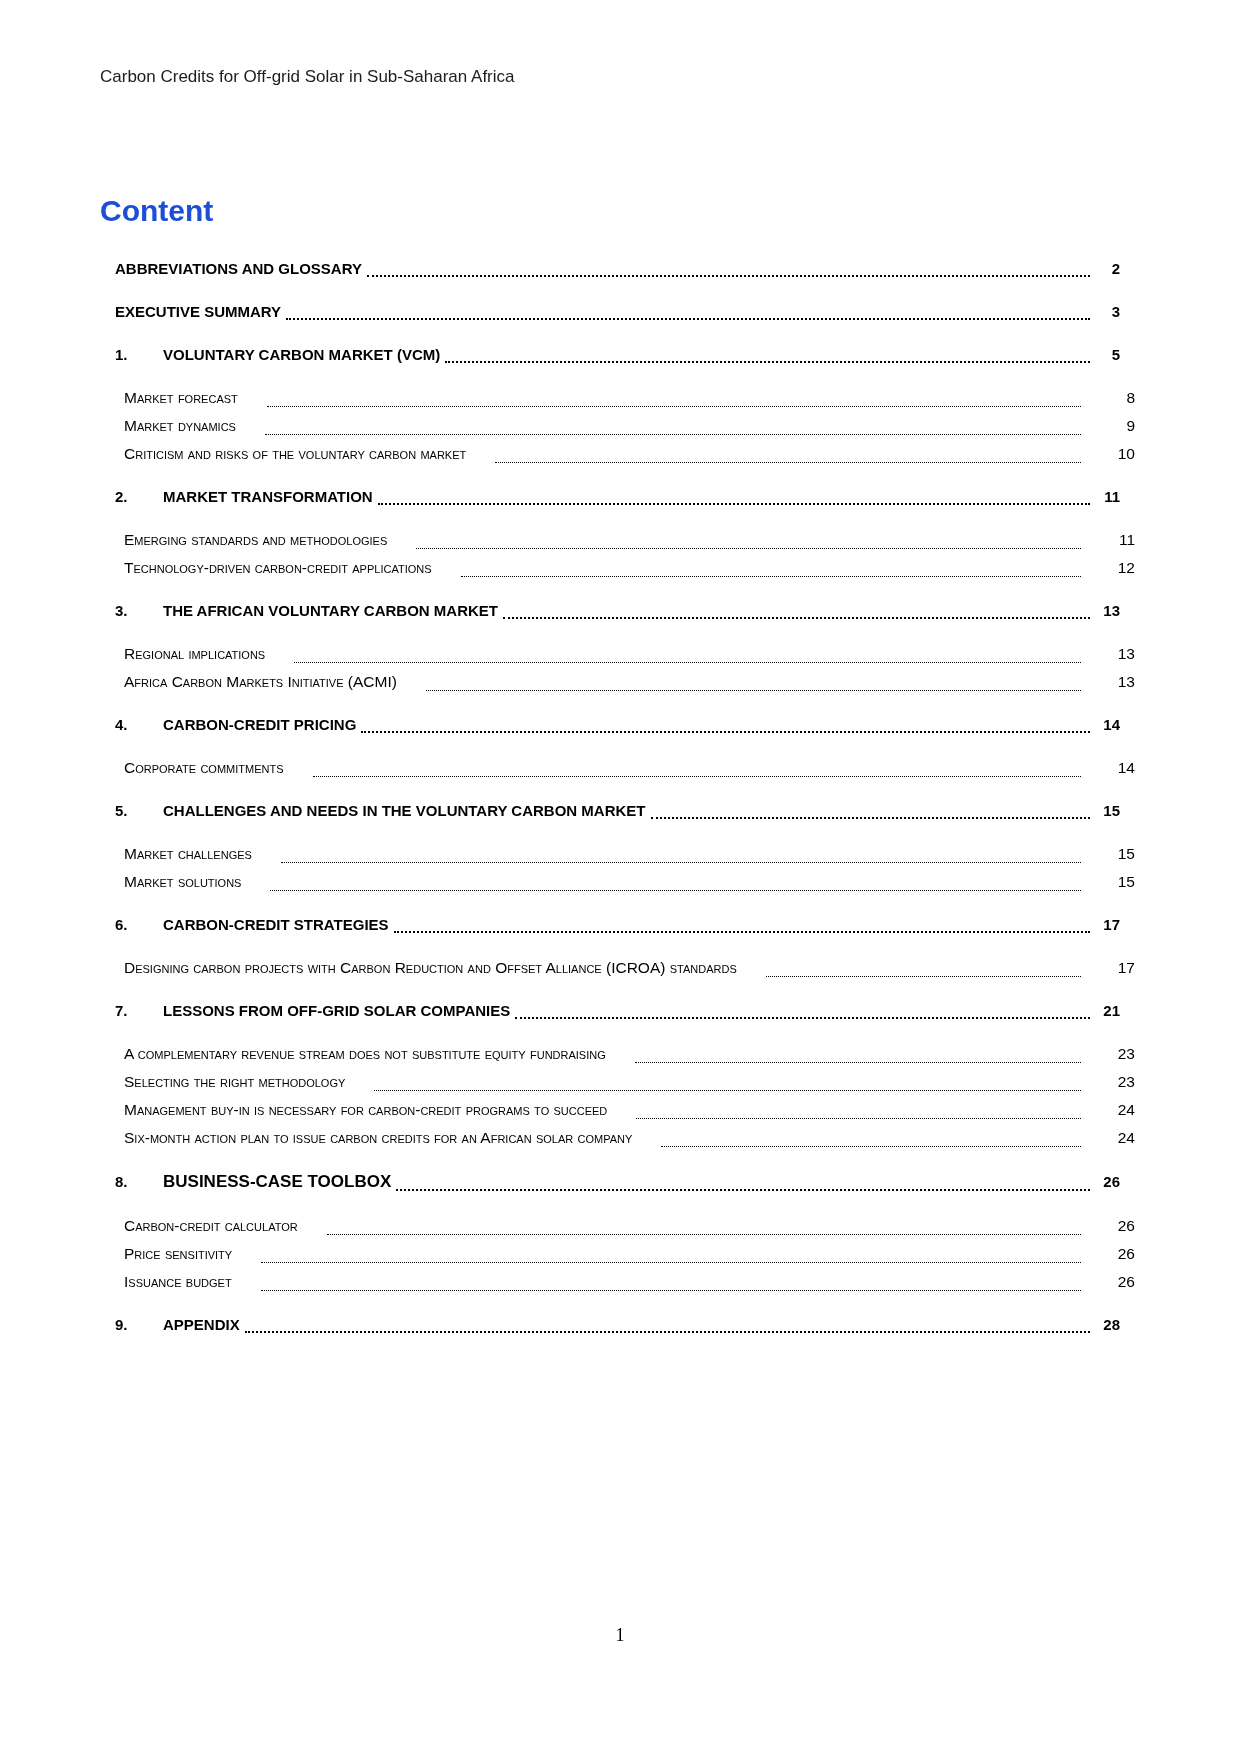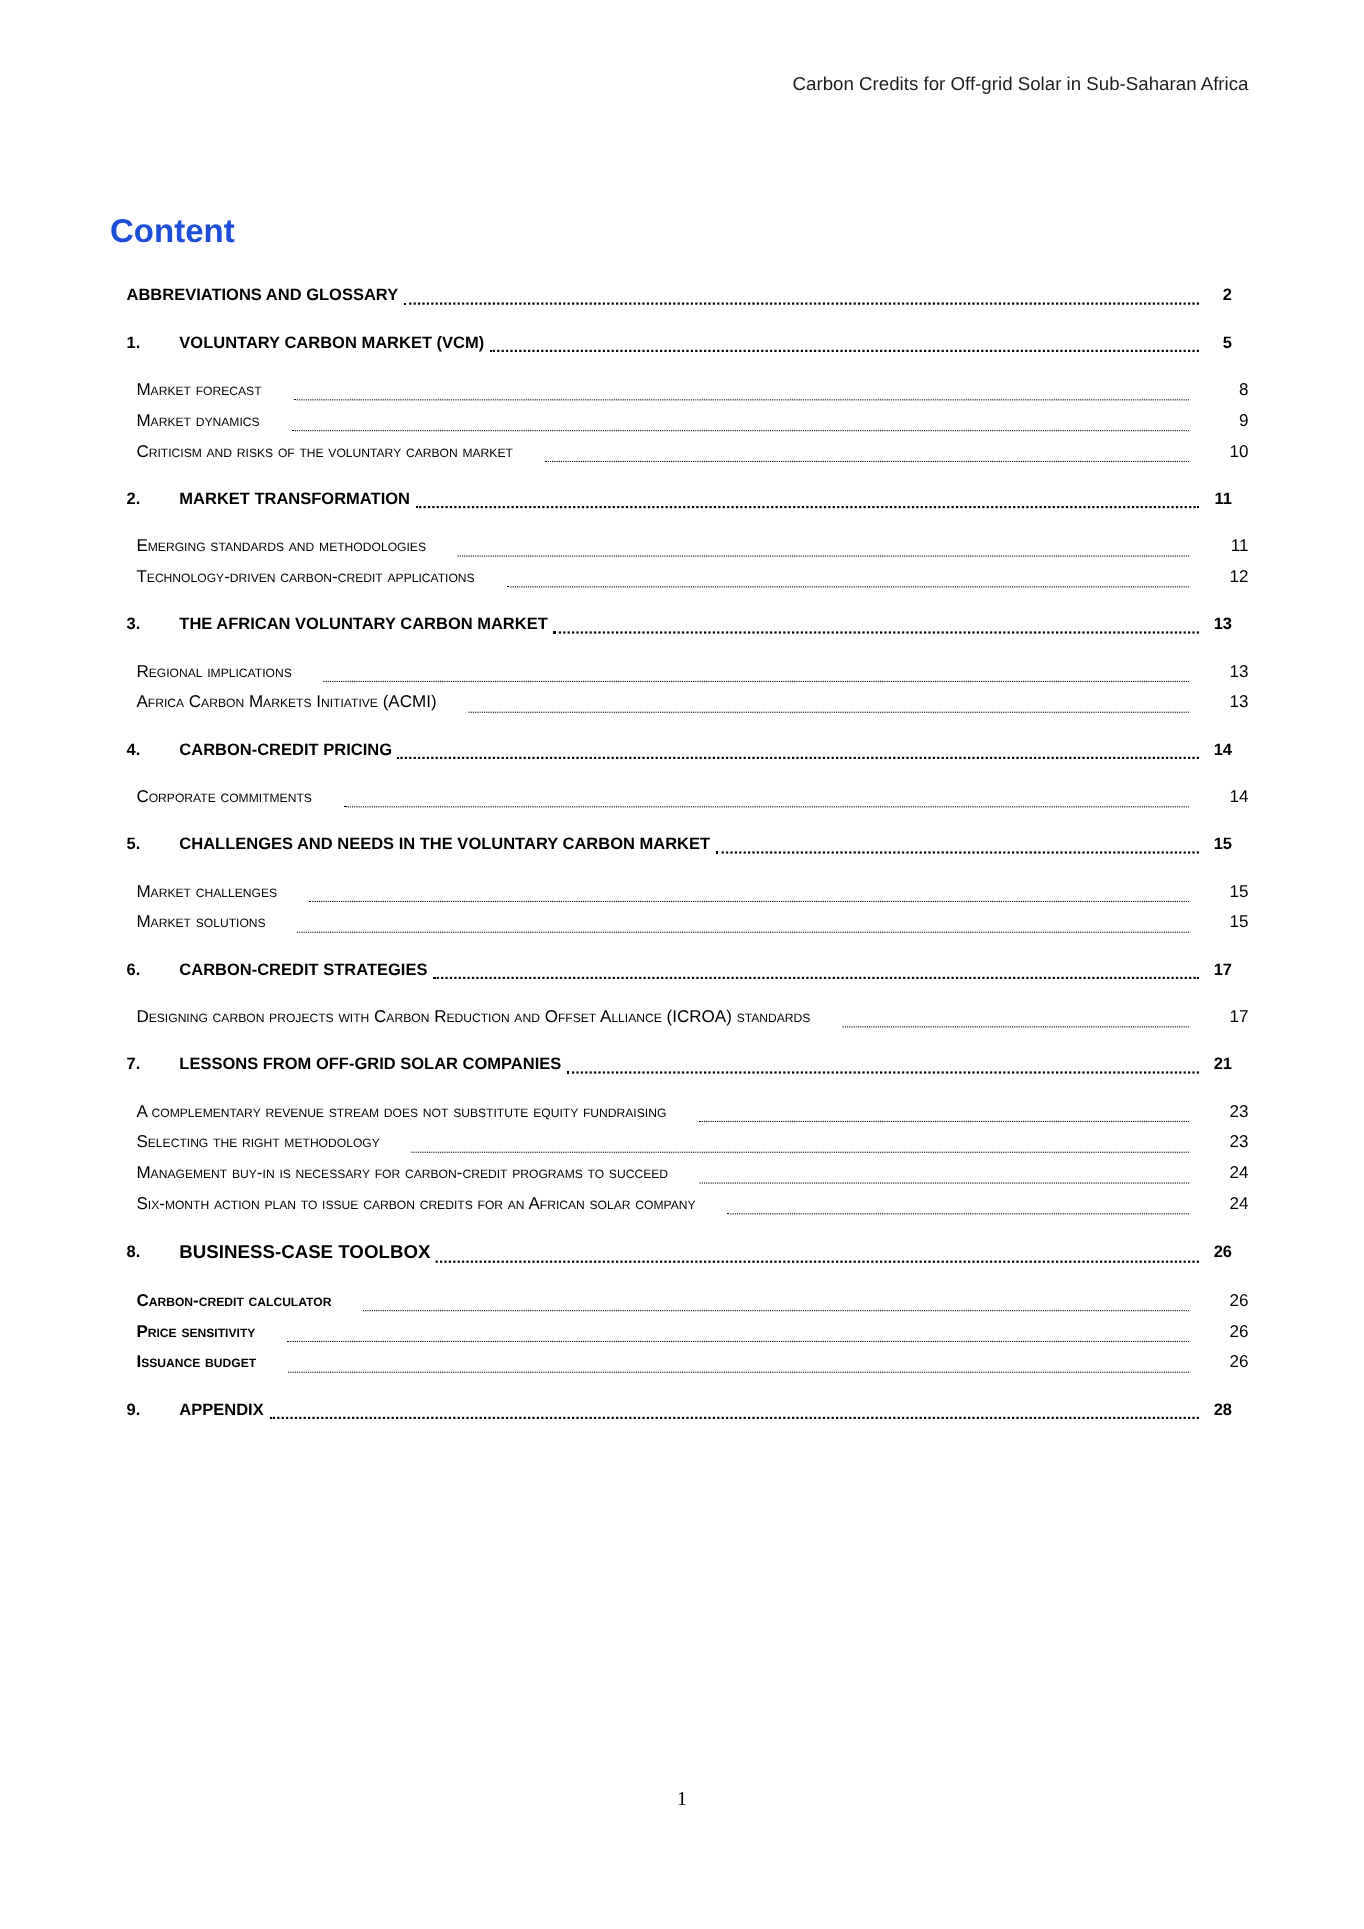--- a/index.html
+++ b/index.html
@@ -16,21 +16,20 @@
     font-family: "Liberation Sans", sans-serif;
     overflow: hidden;
   }
   .page-inner {
     padding: 66px 105px 0 100px;
   }
   .doc-header {
     font-size: 17px;
     line-height: 22px;
     color: #1c1c1c;
-    text-align: right;
   }
   .content-title {
     margin: 105px 0 0 0;
     font-size: 30px;
     line-height: 36px;
     font-weight: bold;
     color: #1d4ed8;
   }
   .toc {
     margin-top: 26px;
@@ -54,21 +53,21 @@
   .toc-row.lvl2 {
     font-size: 15.5px;
     padding-left: 24px;
     font-weight: normal;
     gap: 24px;
   }
   .toc-row.lvl2 .label {
     font-variant: small-caps;
   }
   .toc-row.lvl2.bold .label {
-    font-weight: bold;
+    font-weight: normal;
   }
   .num {
     flex: none;
     width: 48px;
   }
   .label {
     flex: none;
     white-space: nowrap;
   }
   .dots {
@@ -107,20 +106,25 @@
 
     <h1 class="content-title">Content</h1>
 
     <nav class="toc" id="toc">
         <div class="toc-row lvl1">
           <span class="label">ABBREVIATIONS AND GLOSSARY</span>
           <span class="dots"></span>
           <span class="page-num-col">2</span>
         </div>
         <div class="toc-row lvl1">
+          <span class="label">EXECUTIVE SUMMARY</span>
+          <span class="dots"></span>
+          <span class="page-num-col">3</span>
+        </div>
+        <div class="toc-row lvl1">
           <span class="num">1.</span>
           <span class="label">VOLUNTARY CARBON MARKET (VCM)</span>
           <span class="dots"></span>
           <span class="page-num-col">5</span>
         </div>
         <div class="toc-row lvl2">
           <span class="label">Market forecast</span>
           <span class="dots"></span>
           <span class="page-num-col">8</span>
         </div>

